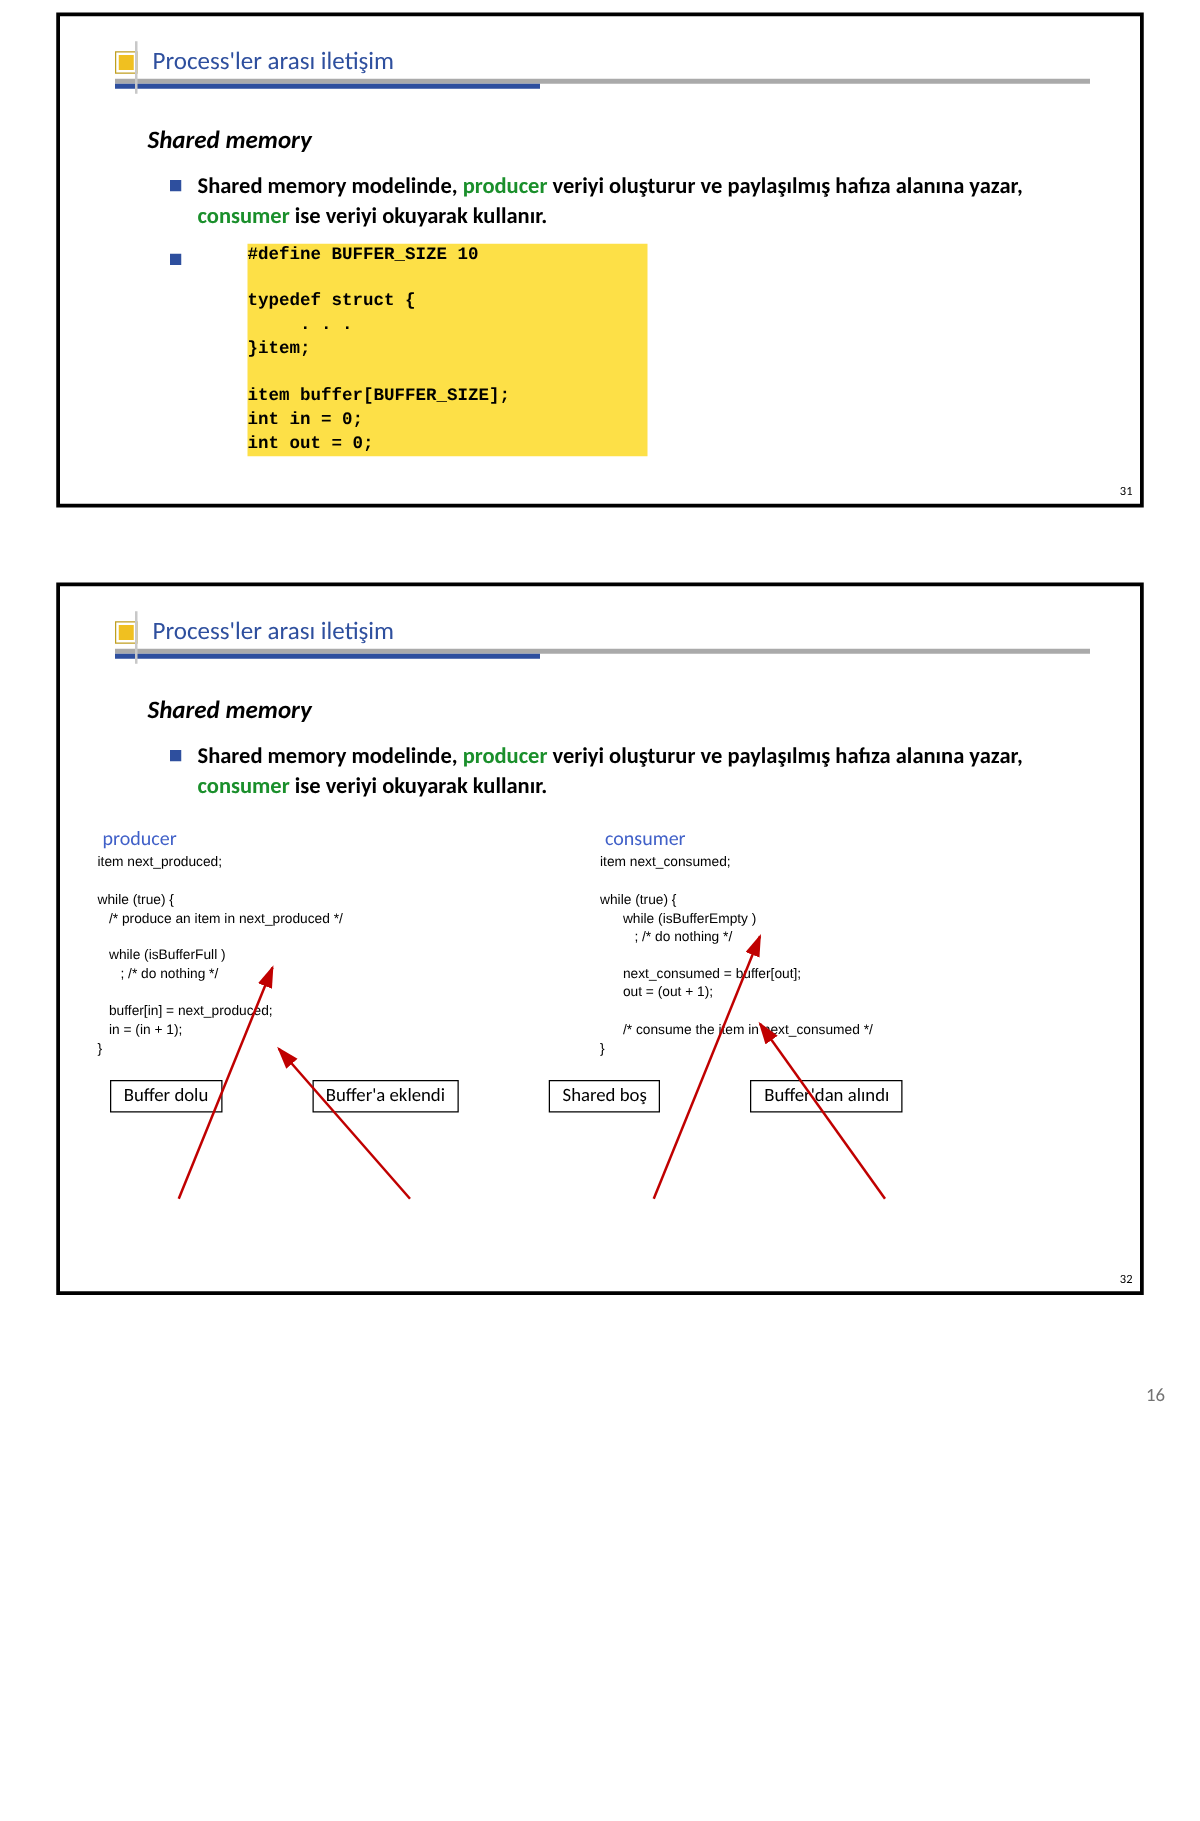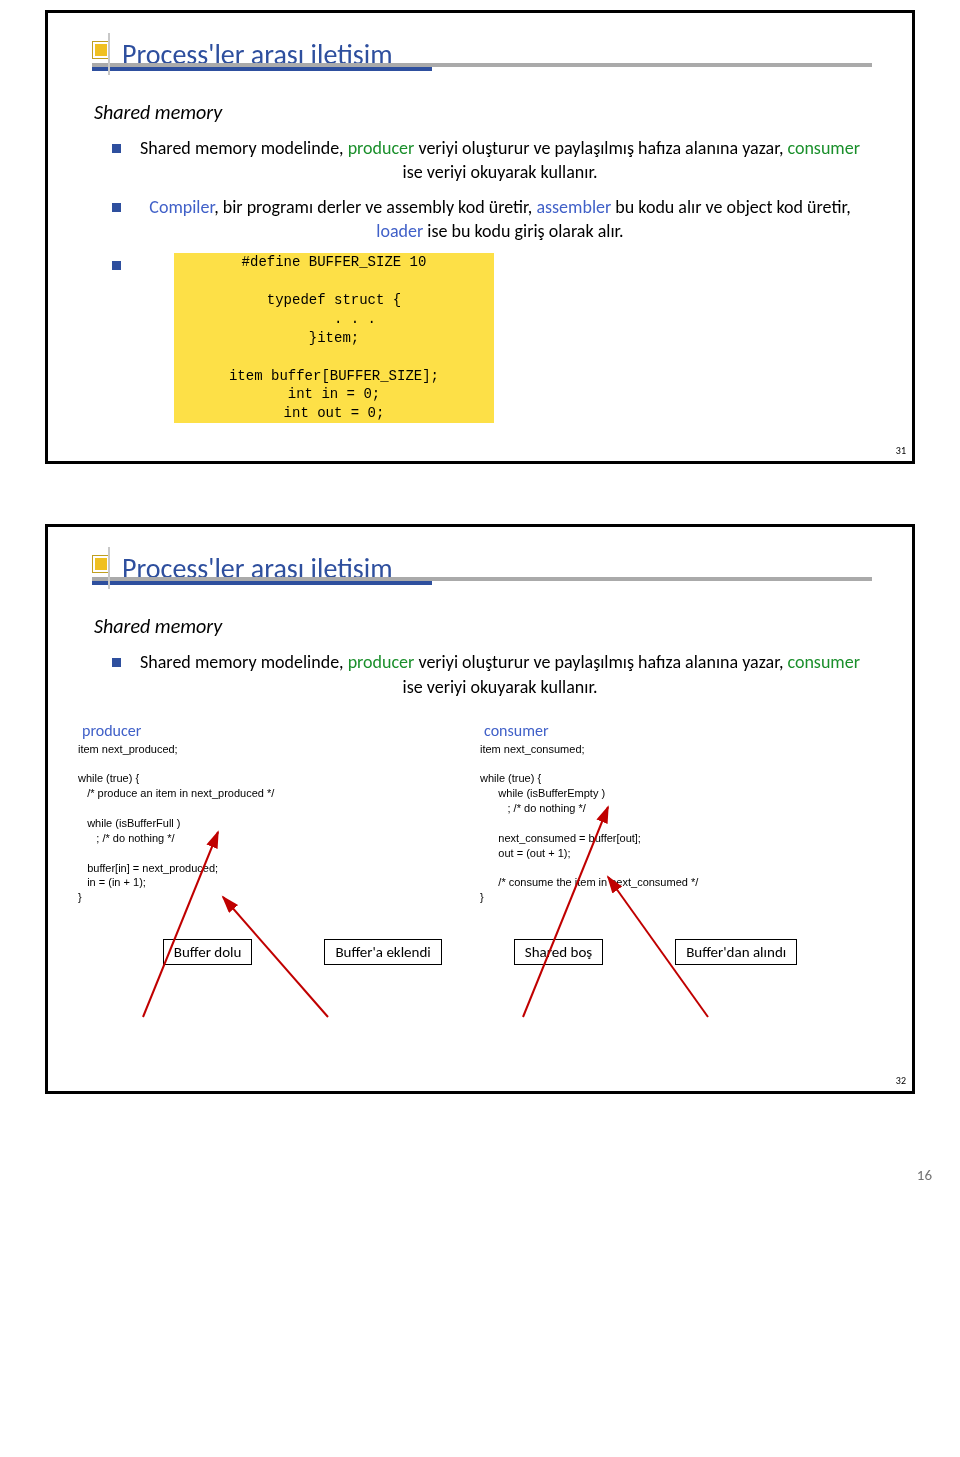--- a/index.html
+++ b/index.html
@@ -50,42 +50,42 @@
   .title-underline .blue {
     position: absolute; left: 44px; top: 4px; width: 340px; height: 4px; background: #2e4f9e;
   }
   .title-underline .vert {
     position: absolute; left: 60px; top: -30px; width: 2px; height: 42px; background: #c8c8c8;
   }
   .slide-title {
     position: absolute;
     left: 74px;
     top: 24px;
-    font-size: 28px;
+    font-size: 20px;
     color: #2e4f9e;
   }
   .content {
-    padding: 8px 46px 8px 46px;
+    padding: 8px 46px 8px 70px;
     font-size: 18px;
     line-height: 1.35;
+    font-weight: bold;
   }
   .subhead {
     font-style: italic;
     margin: 8px 0 10px 0;
     font-size: 20px;
   }
   ul.bullets {
     list-style: none;
     padding-left: 18px;
   }
   ul.bullets > li {
     position: relative;
     padding-left: 22px;
     margin-bottom: 10px;
-    text-align: center;
   }
   ul.bullets > li::before {
     content: "";
     position: absolute;
     left: 0;
     top: 8px;
     width: 9px;
     height: 9px;
     background: #2e4f9e;
   }
@@ -133,23 +133,22 @@
   }
   .codeblock {
     font-family: Liberation Sans, sans-serif;
     font-size: 11px;
     white-space: pre;
     line-height: 1.35;
   }
   .boxes-row {
     display: flex;
     gap: 0;
-    margin-top: 34px;
+    margin-top: 18px;
     padding: 0 10px 0 10px;
-    justify-content: center;
   }
   .anno-box {
     border: 1px solid #000;
     font-size: 15px;
     padding: 3px 10px;
     background: #fff;
   }
   svg.arrows { position: absolute; left: 0; top: 0; }
 </style>
 </head>
@@ -169,23 +168,20 @@
           <div class="blue"></div>
           <div class="vert"></div>
       </div>
     </div>
 
     <div class="content">
       <div class="subhead">Shared memory</div>
       <ul class="bullets">
         <li>
           <span>Shared memory modelinde, </span><span class="hl-green">producer </span><span>veriyi oluşturur ve paylaşılmış hafıza alanına yazar, </span><span class="hl-green">consumer </span><span>ise veriyi okuyarak kullanır.</span>
-        </li>
-        <li>
-          <span class="hl-blue">Compiler</span><span>, bir programı derler ve assembly kod üretir, </span><span class="hl-blue">assembler </span><span>bu kodu alır ve object kod üretir, </span><span class="hl-blue">loader </span><span>ise bu kodu giriş olarak alır.</span>
         </li>
         <li>
           <div class="code-figure">#define BUFFER_SIZE 10
 
 typedef struct {
      . . .
 }item;
 
 item buffer[BUFFER_SIZE];
 int in = 0;

